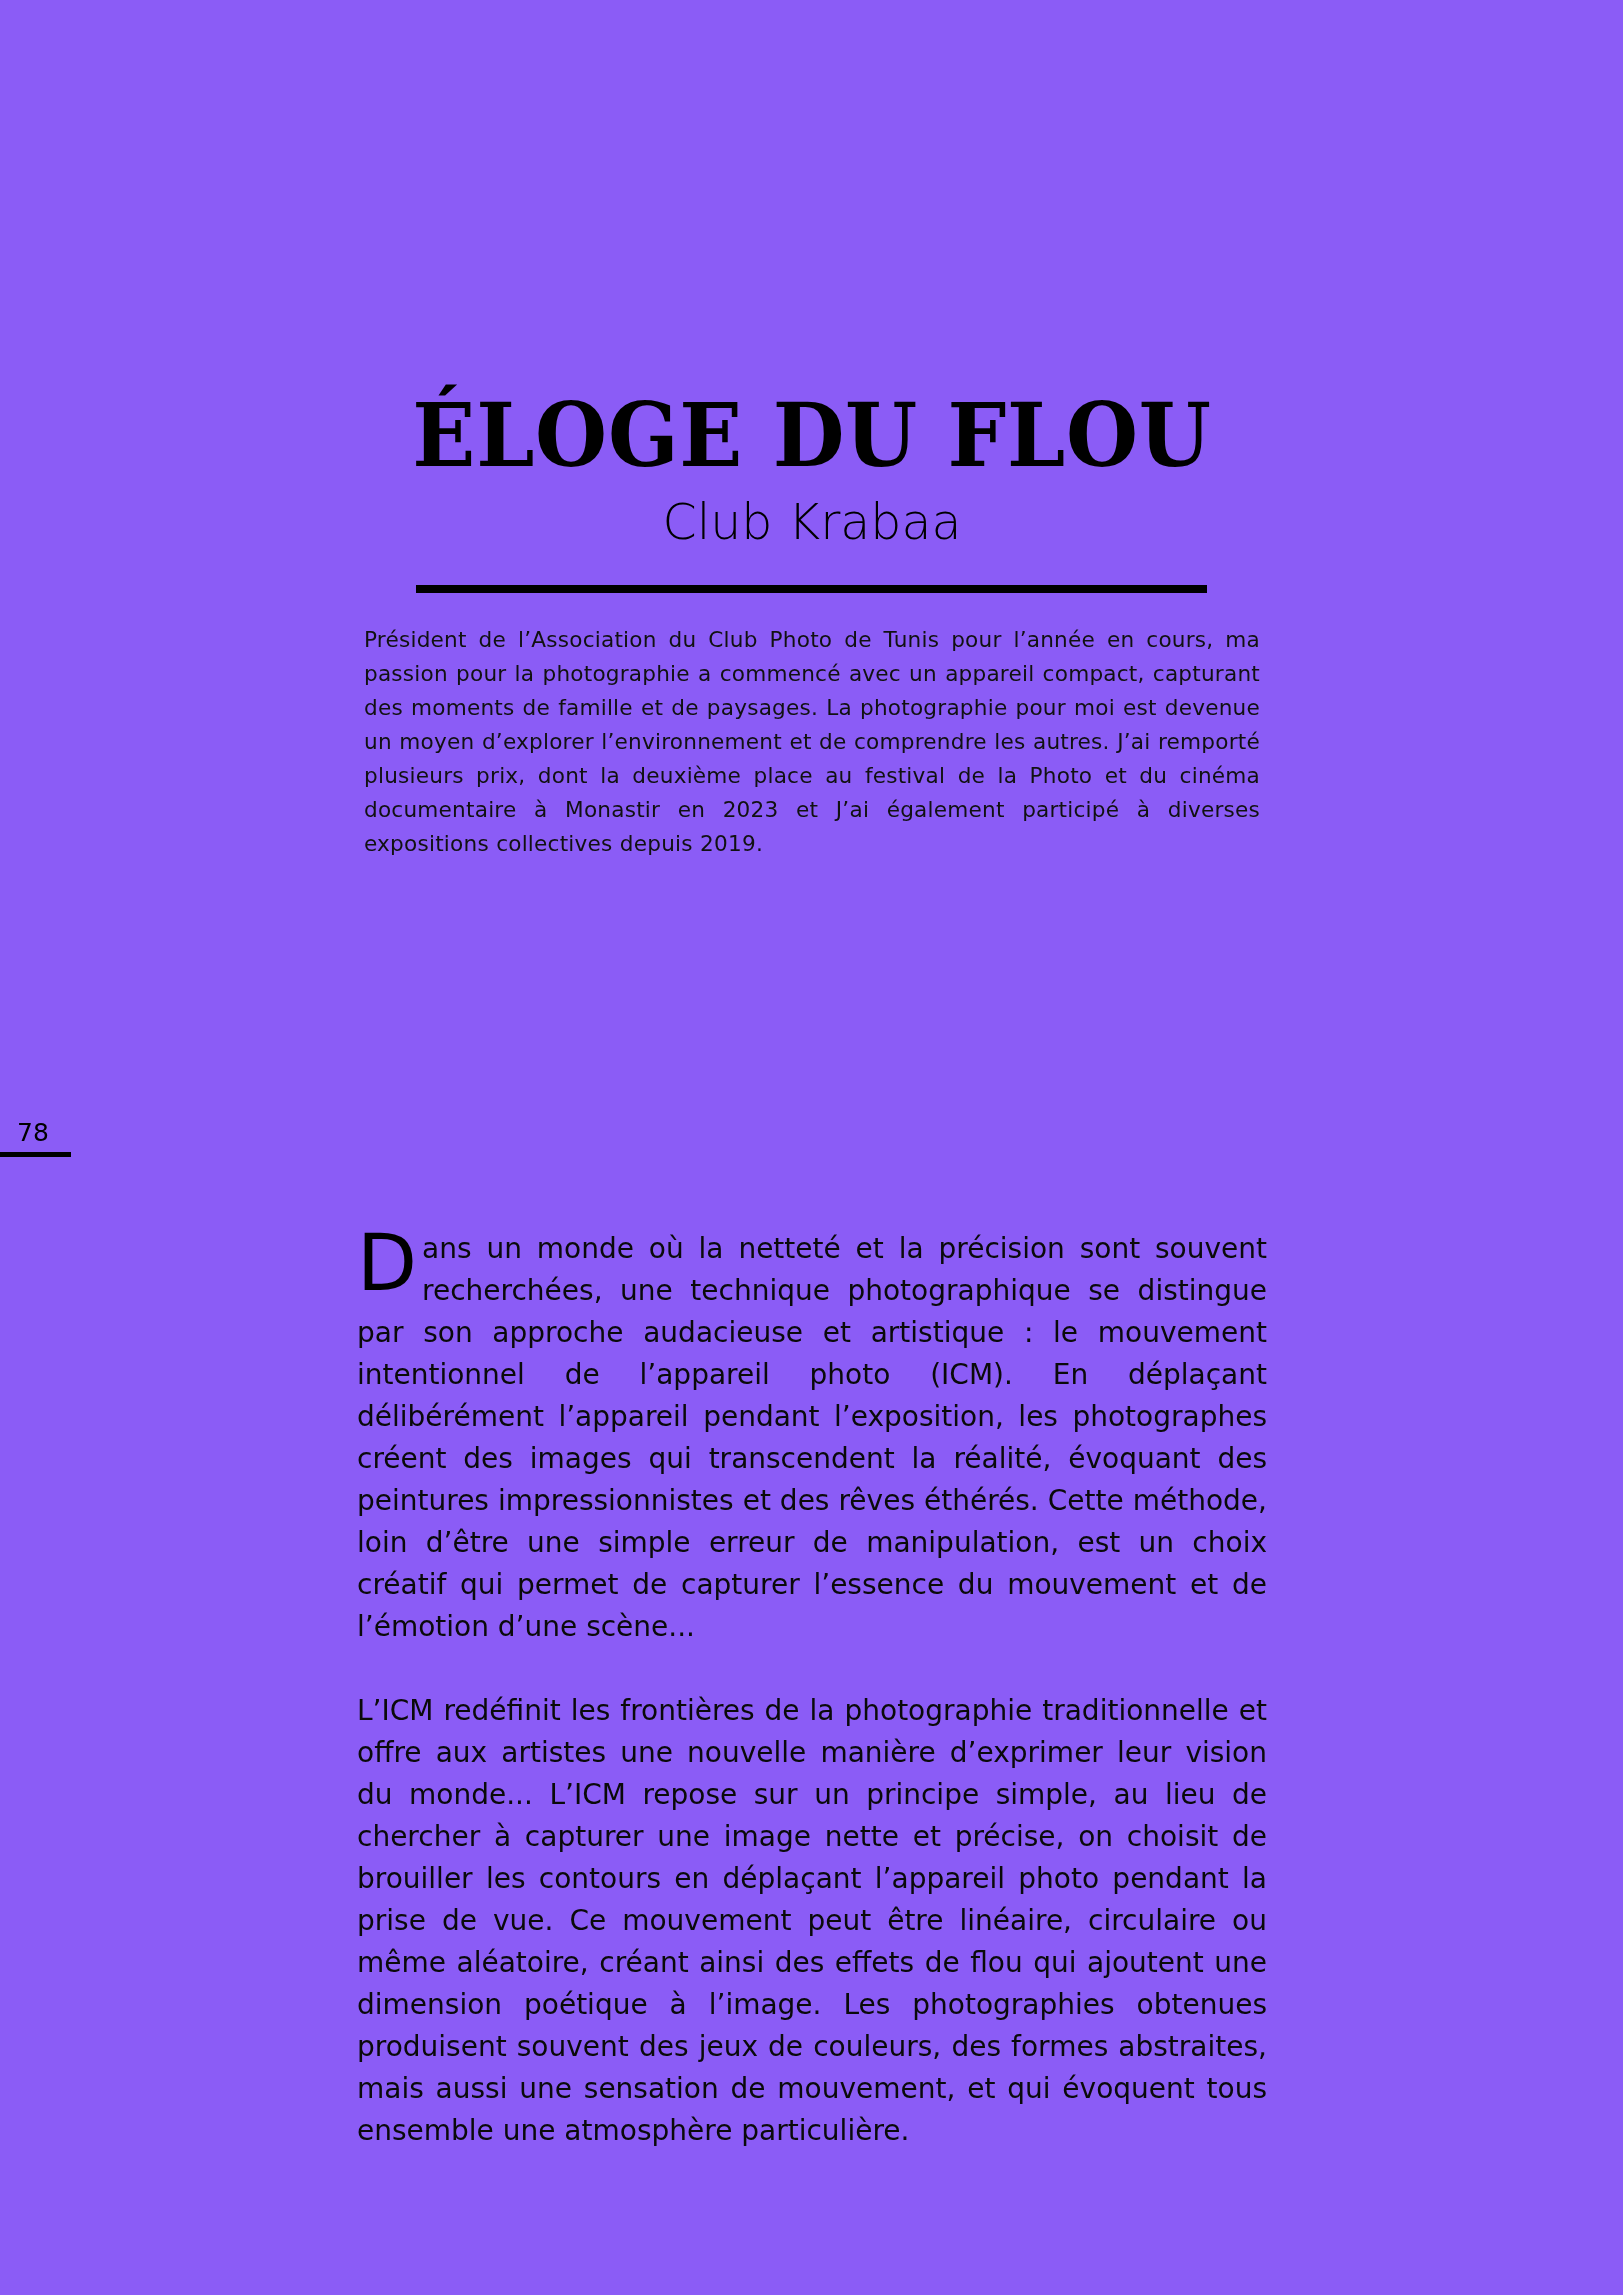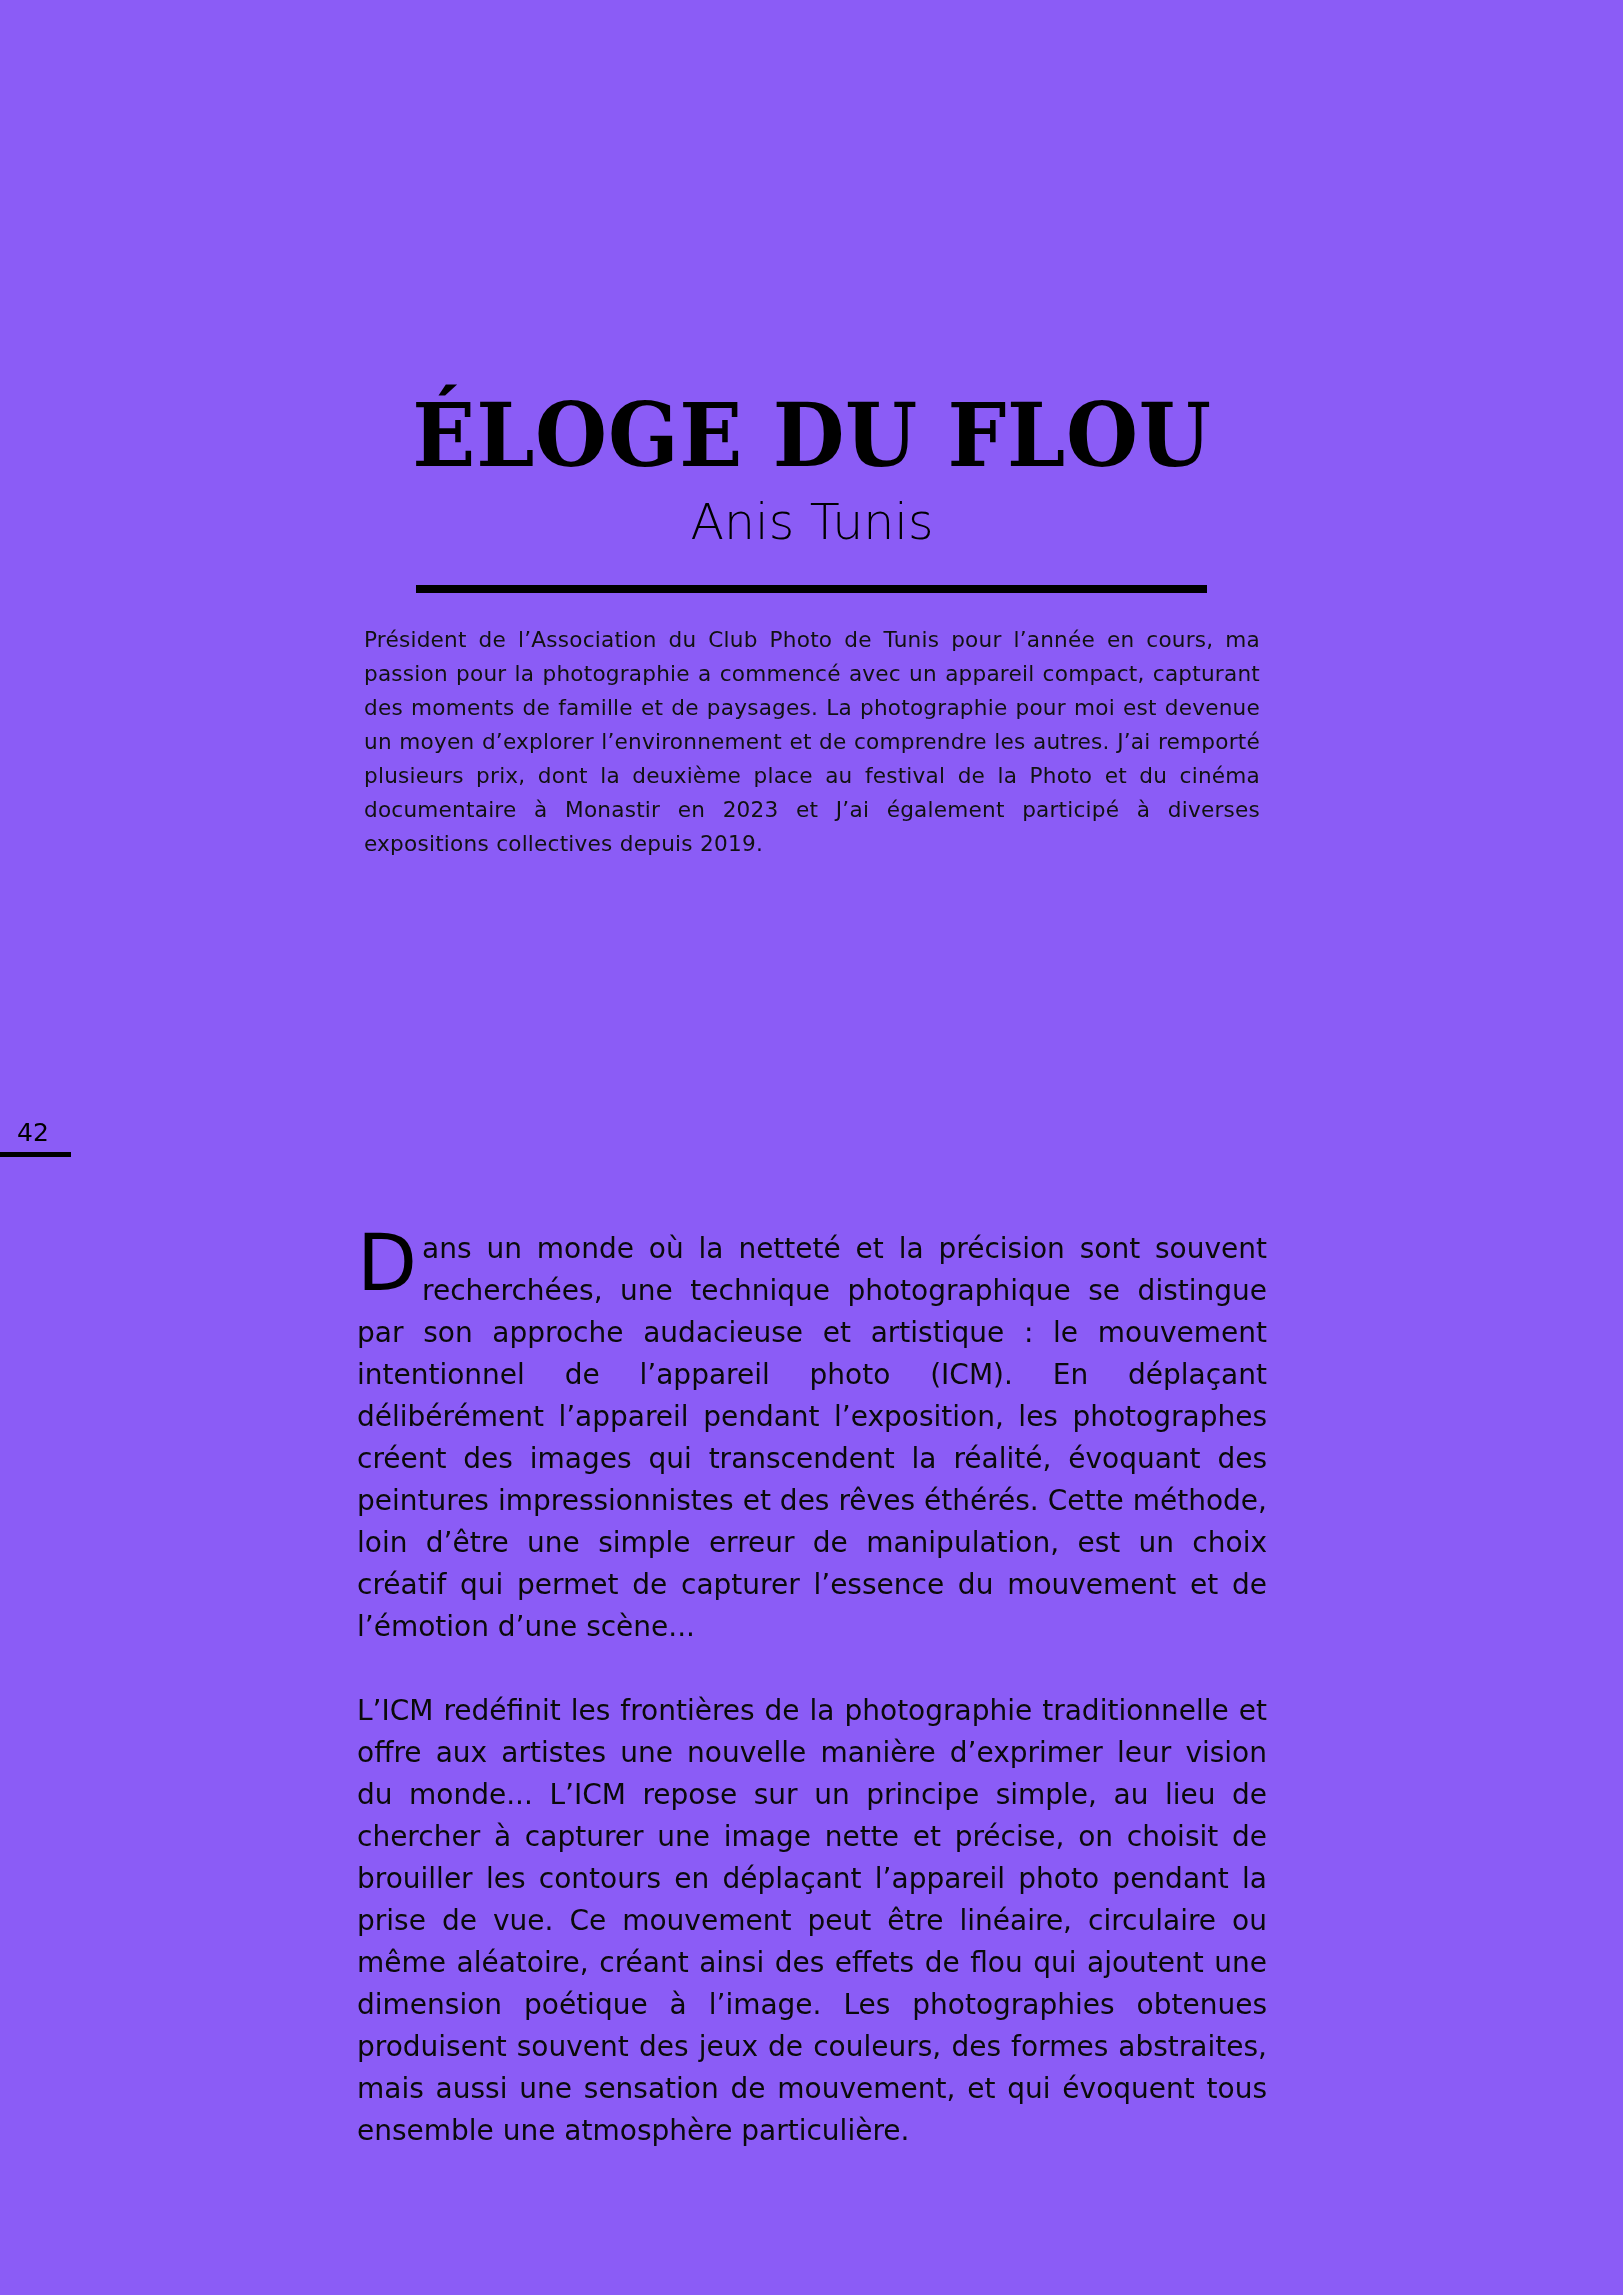--- a/index.html
+++ b/index.html
@@ -152,31 +152,31 @@
     color: #000;
   }
 </style>
 </head>
 <body>
 
 <div id="page">
 
   <div class="masthead">
     <h1 class="article-title">ÉLOGE DU FLOU</h1>
-    <div class="article-byline">Anis Tunis</div>
+    <div class="article-byline">Club Krabaa</div>
   </div>
 
   <div class="title-rule"></div>
 
   <div class="bio">
     <p>Président de l’Association du Club Photo de Tunis pour l’année en cours, ma passion pour la photographie a commencé avec un appareil compact, capturant des moments de famille et de paysages. La photographie pour moi est devenue un moyen d’explorer l’environnement et de comprendre les autres. J’ai remporté plusieurs prix, dont la deuxième place au festival de la Photo et du cinéma documentaire à Monastir en 2023 et J’ai également participé à diverses expositions collectives depuis 2019.</p>
   </div>
 
   <div class="folio">
-    <div class="folio-number">42</div>
+    <div class="folio-number">78</div>
   </div>
   <div class="folio-rule"></div>
 
   <div class="body-copy">
     <p class="dropcap-para">
       <span class="dropcap">D</span><span>ans un monde où la netteté et la précision sont souvent recherchées, une technique photographique se distingue par son approche audacieuse et artistique : le mouvement intentionnel de l’appareil photo (ICM). En déplaçant délibérément l’appareil pendant l’exposition, les photographes créent des images qui transcendent la réalité, évoquant des peintures impressionnistes et des rêves éthérés. Cette méthode, loin d’être une simple erreur de manipulation, est un choix créatif qui permet de capturer l’essence du mouvement et de l’émotion d’une scène...</span>
     </p>
     <p>L’ICM redéfinit les frontières de la photographie traditionnelle et offre aux artistes une nouvelle manière d’exprimer leur vision du monde... L’ICM repose sur un principe simple, au lieu de chercher à capturer une image nette et précise, on choisit de brouiller les contours en déplaçant l’appareil photo pendant la prise de vue. Ce mouvement peut être linéaire, circulaire ou même aléatoire, créant ainsi des effets de flou qui ajoutent une dimension poétique à l’image. Les photographies obtenues produisent souvent des jeux de couleurs, des formes abstraites, mais aussi une sensation de mouvement, et qui évoquent tous ensemble une atmosphère particulière.</p>
   </div>
 

